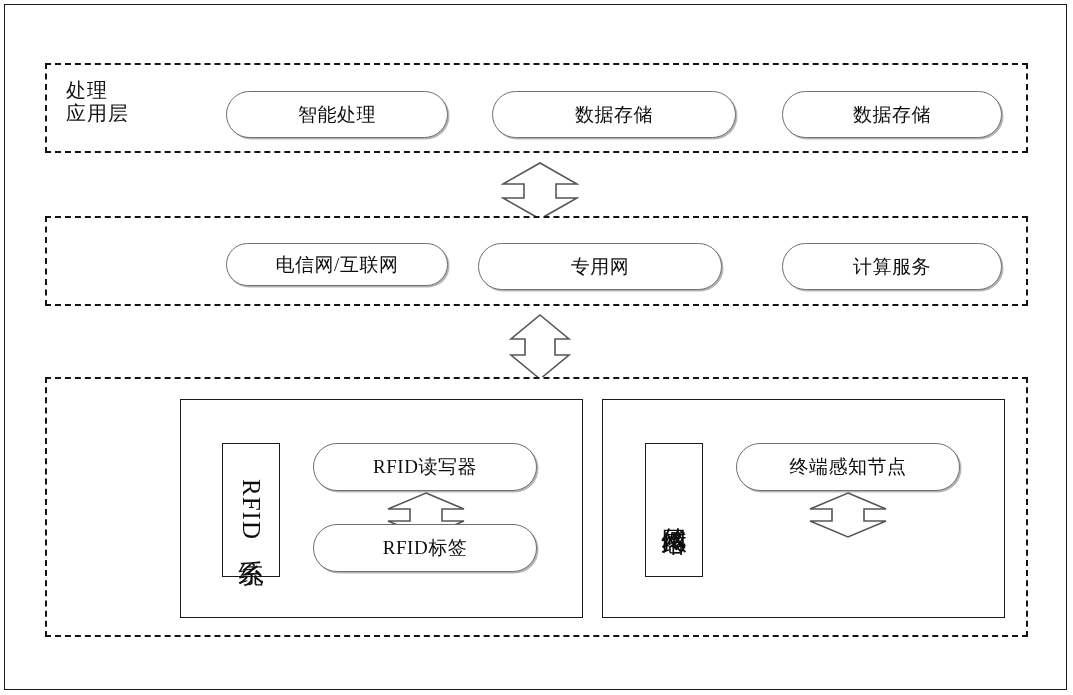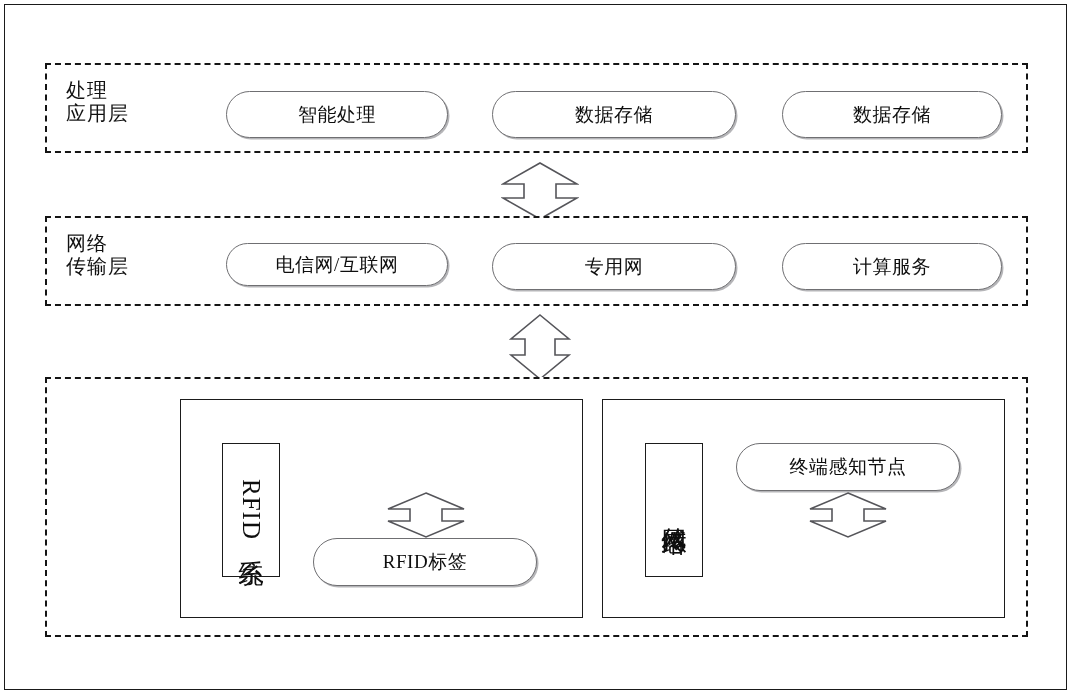--- a/index.html
+++ b/index.html
@@ -129,52 +129,51 @@
   <div class="pill" style="left:782px; top:91px; width:220px; height:47px;">数据存储</div>
 
   <div class="arrow" style="left:501px; top:161px; width:78px; height:60px;">
     <svg width="78" height="60" viewBox="0 0 78 60">
       <polygon points="39,2 76,23 55,23 55,37 76,37 39,58 2,37 23,37 23,23 2,23"></polygon>
     </svg>
   </div>
 
   <div class="layer" style="left:45px; top:216px; width:983px; height:90px;"></div>
 
-  <div class="layer-title" style="left:66px; top:232px; width:140px;">网络
-传输层</div>
 
   <div class="pill" style="left:226px; top:243px; width:222px; height:43px;">电信网/互联网</div>
 
-  <div class="pill" style="left:492px; top:243px; width:244px; height:47px;">专用网</div>
+  <div class="pill" style="left:478px; top:243px; width:244px; height:47px;">专用网</div>
 
   <div class="pill" style="left:782px; top:243px; width:220px; height:47px;">计算服务</div>
 
   <div class="arrow" style="left:501px; top:313px; width:78px; height:68px;">
     <svg width="78" height="68" viewBox="0 0 78 68">
       <polygon points="39,2 68,26 54,26 54,42 68,42 39,66 10,42 24,42 24,26 10,26"></polygon>
     </svg>
   </div>
 
   <div class="layer" style="left:45px; top:377px; width:983px; height:260px;"></div>
 
 
   <div class="group-box" style="left:180px; top:399px; width:403px; height:219px;"></div>
 
   <div class="vlabel-box" style="left:222px; top:443px; width:58px; height:134px;">
     <span class="vlabel-text mixed">RFID系统</span>
   </div>
 
+  <div class="pill" style="left:313px; top:443px; width:224px; height:48px;">RFID读写器</div>
 
   <div class="arrow" style="left:386px; top:491px; width:80px; height:48px;">
     <svg width="80" height="48" viewBox="0 0 80 48">
       <polygon points="40,2 78,18 56,18 56,30 78,30 40,46 2,30 24,30 24,18 2,18"></polygon>
     </svg>
   </div>
 
-  <div class="pill" style="left:313px; top:538px; width:224px; height:48px;">RFID标签</div>
+  <div class="pill" style="left:313px; top:524px; width:224px; height:48px;">RFID标签</div>
 
   <div class="group-box" style="left:602px; top:399px; width:403px; height:219px;"></div>
 
   <div class="vlabel-box" style="left:645px; top:443px; width:58px; height:134px;">
     <span class="vlabel-text">传感网络</span>
   </div>
 
   <div class="pill" style="left:736px; top:443px; width:224px; height:48px;">终端感知节点</div>
 
   <div class="arrow" style="left:808px; top:491px; width:80px; height:48px;">

